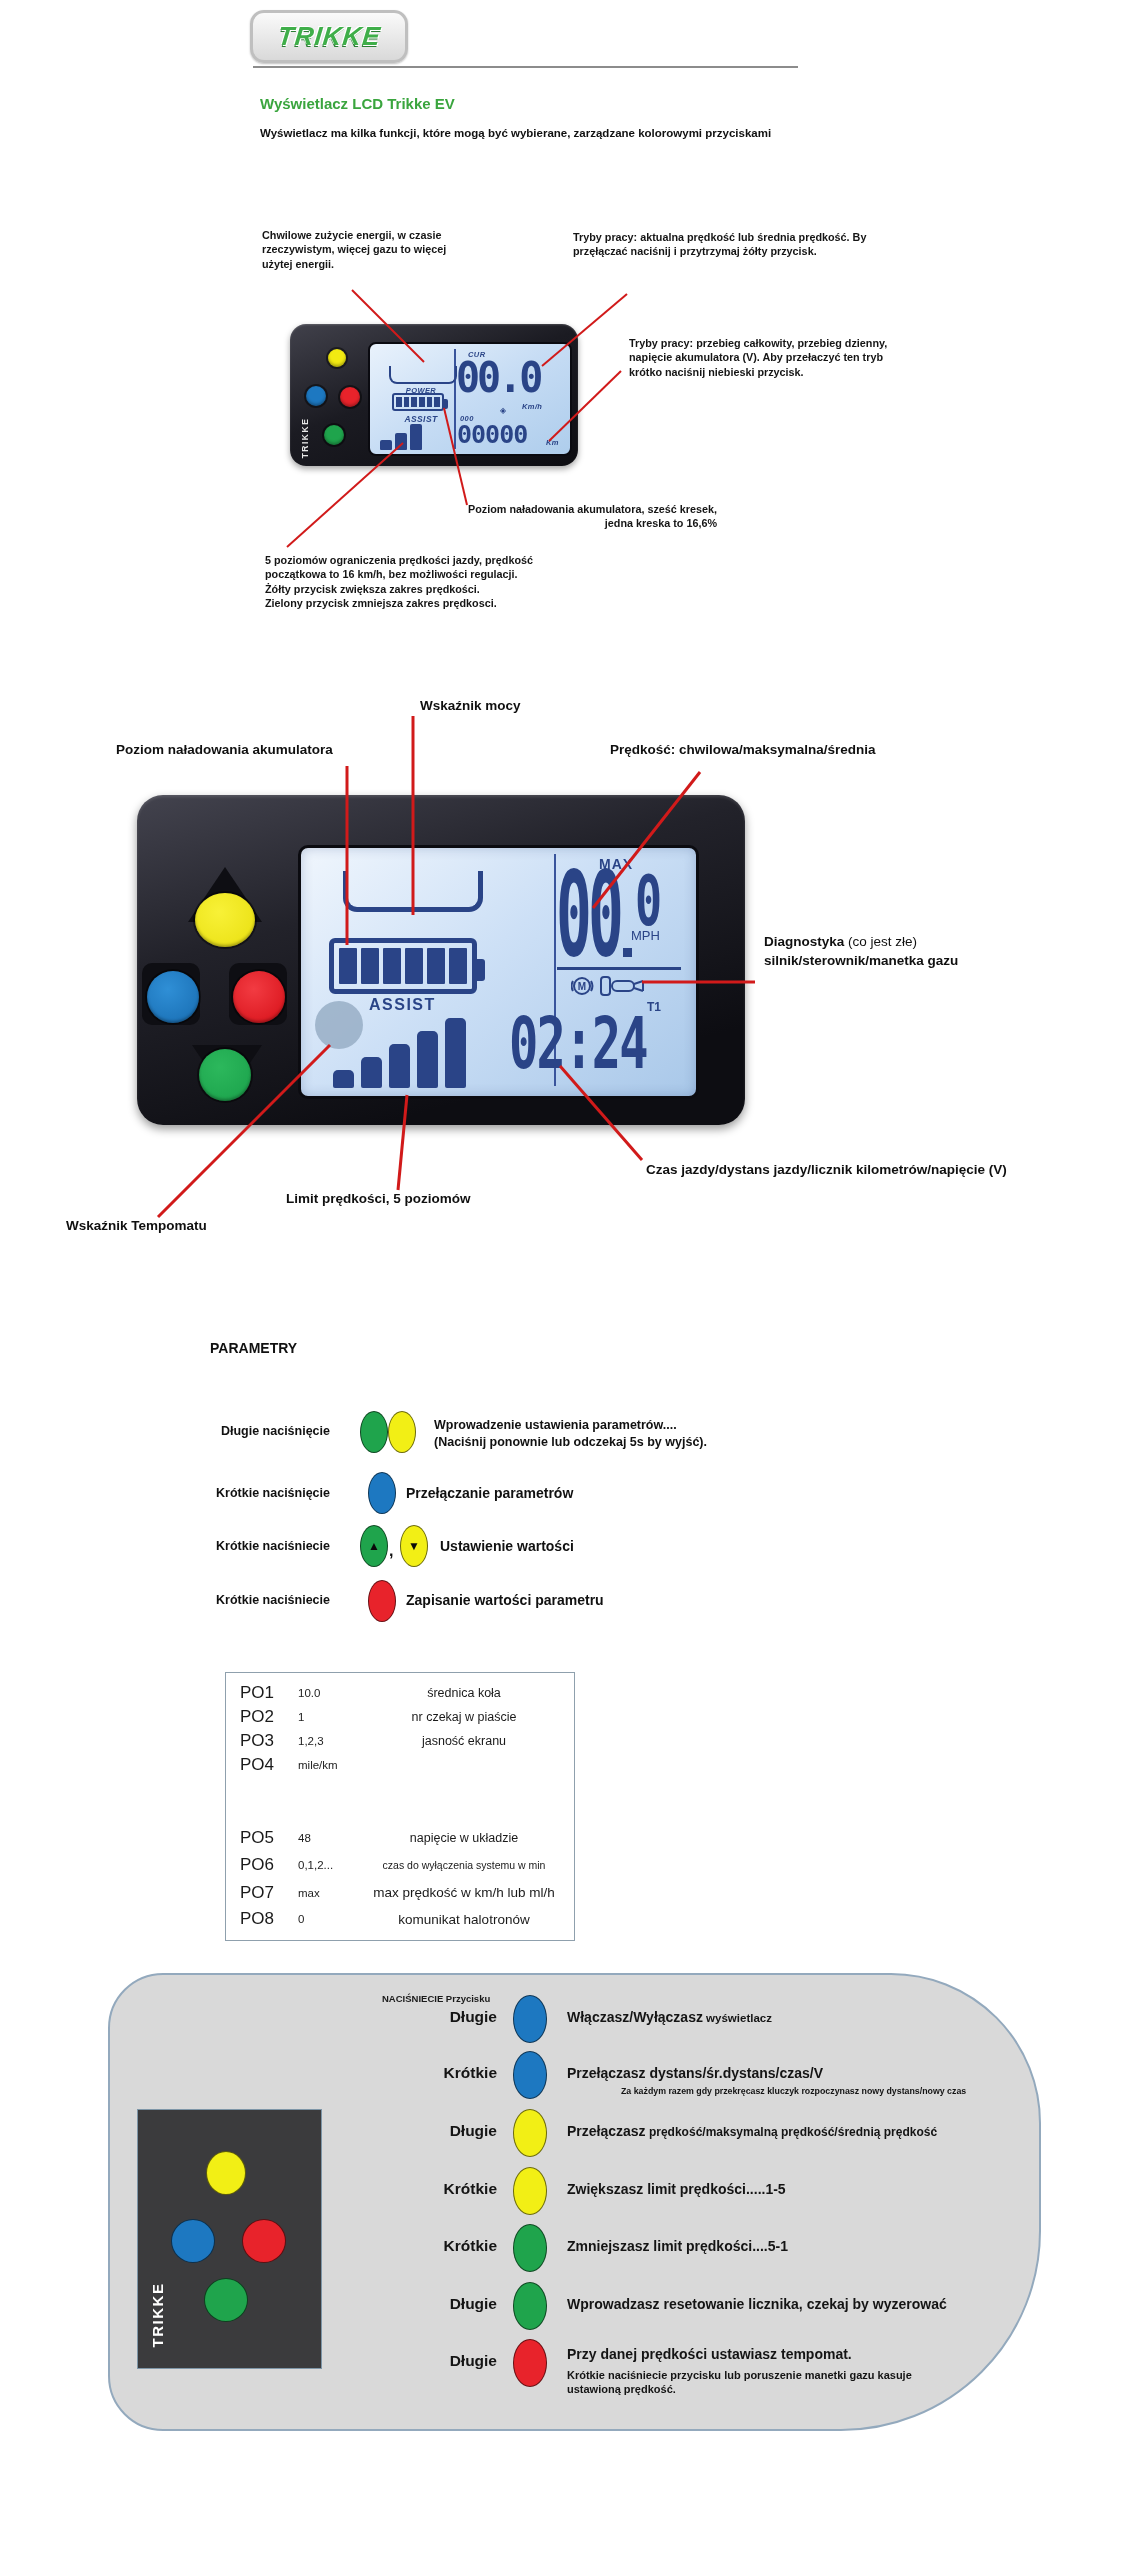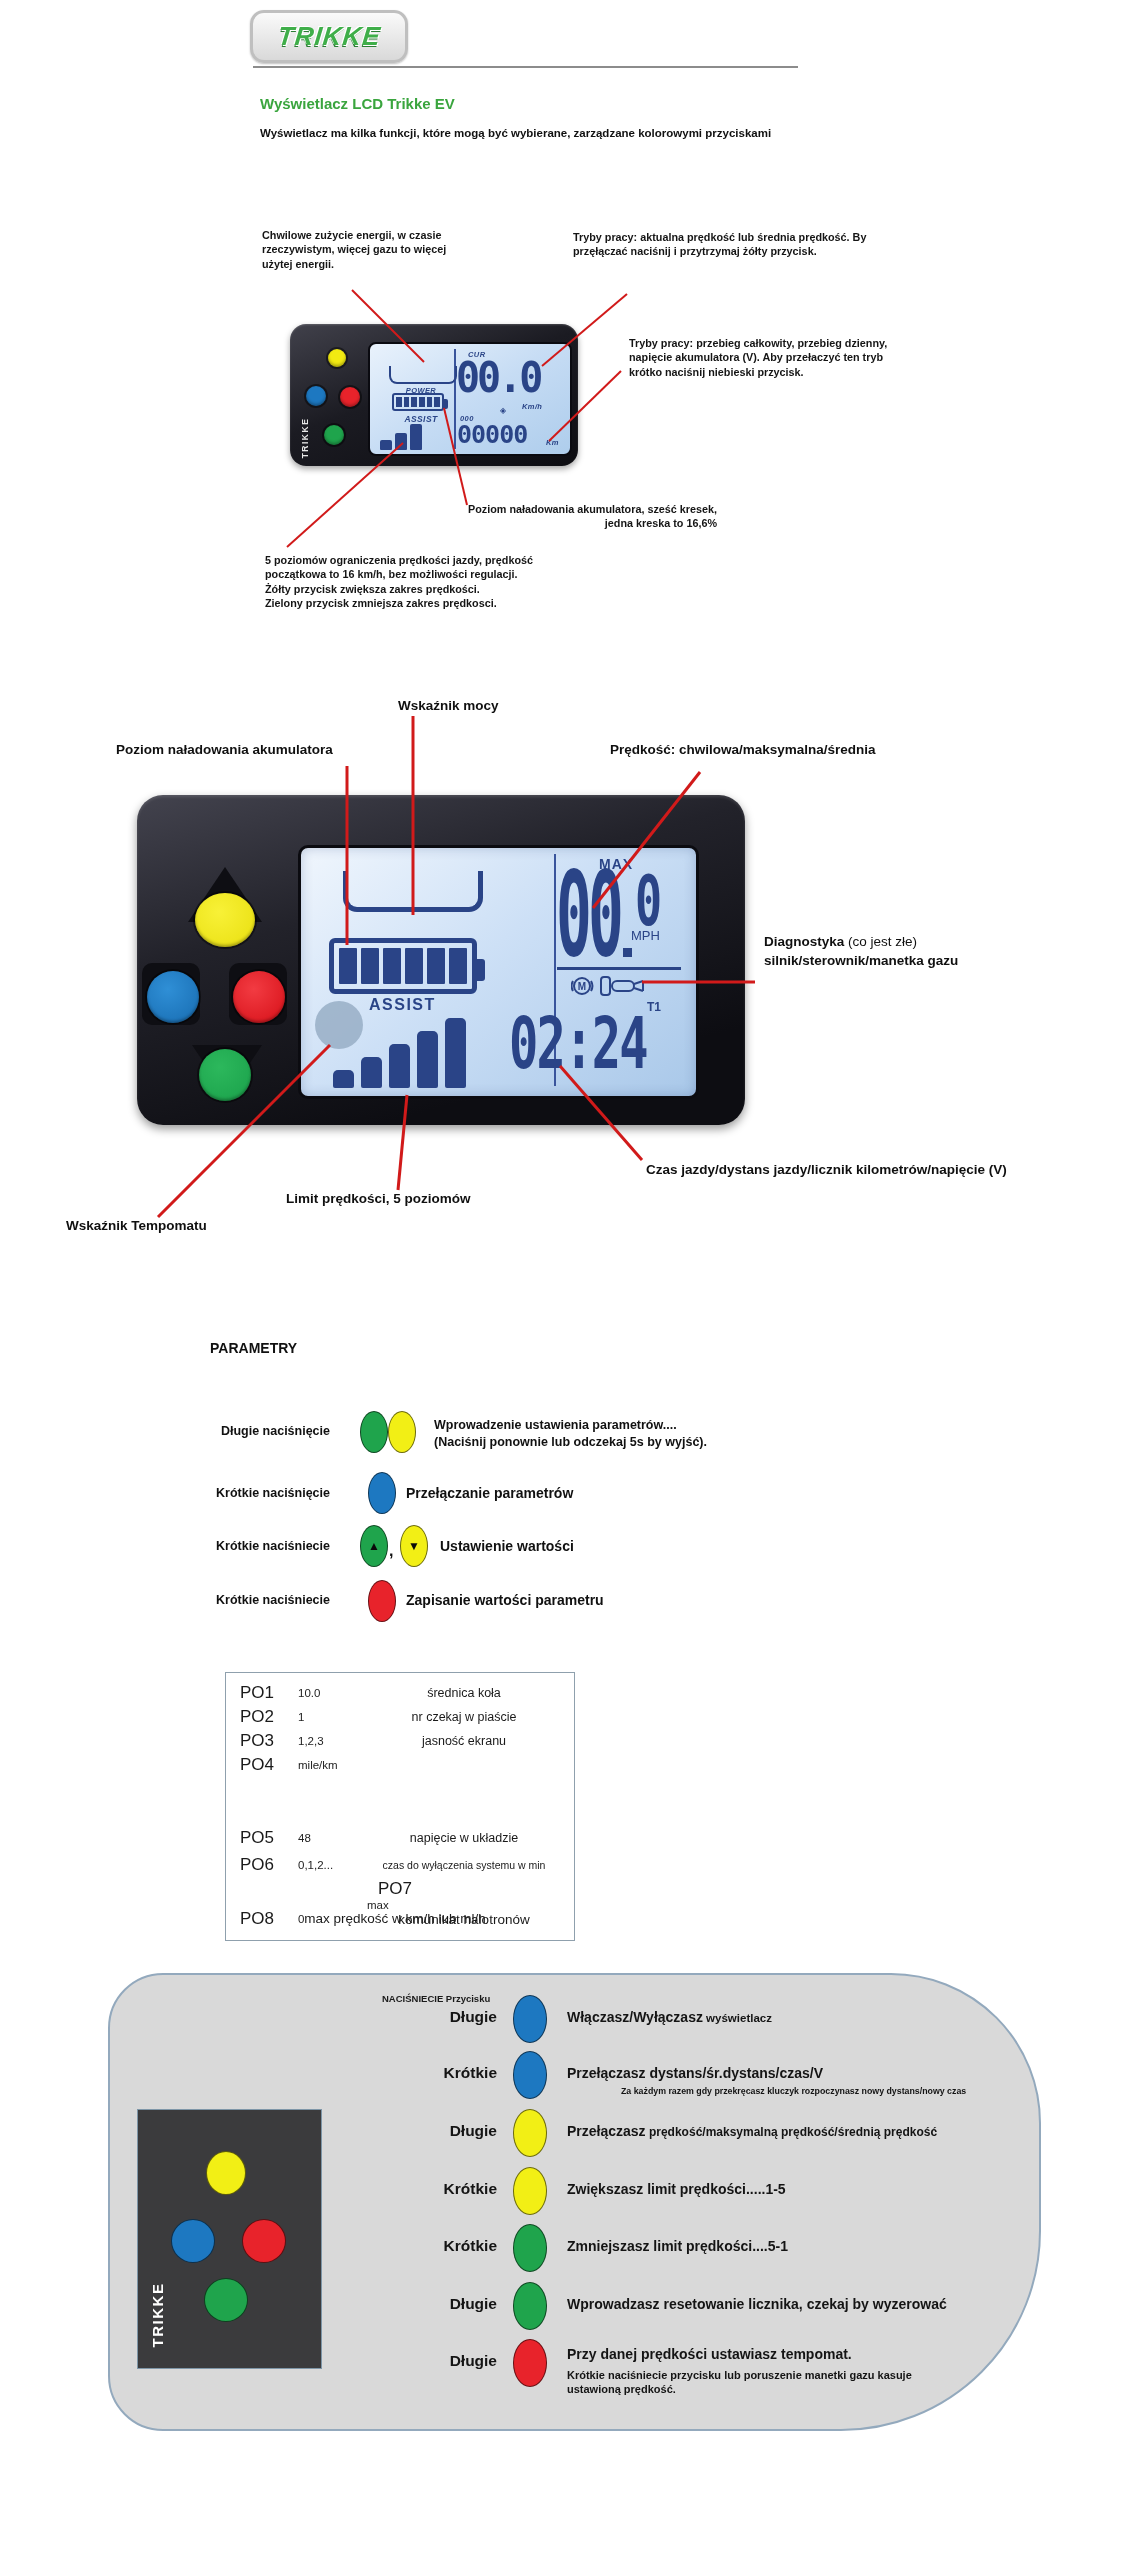--- a/index.html
+++ b/index.html
@@ -47,21 +47,21 @@
   #lcd1-bars{left:10px;top:80px;width:60px;height:26px;display:flex;align-items:flex-end;gap:3px;}
   #lcd1-bars i{width:12px;background:#2a4487;border-radius:2px 2px 1px 1px;}
   #lcd1-cur{left:98px;top:6px;}
   #lcd1-speed{left:86px;top:12px;font-size:40px;line-height:1;letter-spacing:-3px;transform:scaleY(1.05);transform-origin:top left;}
   #lcd1-kmh{left:152px;top:58px;}
   #lcd1-diamond{left:130px;top:62px;font-size:8px;color:#2a4487;}
   #lcd1-odosm{left:90px;top:70px;}
   #lcd1-odo{left:87px;top:78px;font-size:25px;line-height:1;letter-spacing:-1px;}
   #lcd1-km{left:176px;top:94px;}
   
-  #l-power{left:398px;top:698px;}
+  #l-power{left:420px;top:698px;}
   #l-batt{left:116px;top:742px;}
   #l-speed{left:610px;top:742px;}
   #l-diag{left:764px;top:933px;width:300px;font-size:13.5px;line-height:1.4;}
   #l-diag .nrm{font-weight:normal;}
   #l-time{left:646px;top:1162px;}
   #l-limit{left:286px;top:1191px;}
   #l-cruise{left:66px;top:1218px;}
   
   #dev2{left:137px;top:795px;width:608px;height:330px;border-radius:26px;
         background:linear-gradient(165deg,#43434e 0%,#22222a 35%,#0d0d12 80%);
@@ -109,21 +109,21 @@
   #pr3-comma{left:389px;top:1542px;font-size:16px;font-weight:bold;}
   #pr3-desc{left:440px;top:1538px;font-size:14px;}
   #pr4-press{top:1593px;} #pr4-r{left:368px;top:1580px;background:#e8232b;}
   #pr4-desc{left:406px;top:1592px;font-size:14px;}
   
   #po{left:225px;top:1672px;width:350px;border:1.5px solid #8fa0ad;background:#fff;padding:8px 0;box-sizing:border-box;}
   .po-row{display:flex;align-items:center;}
   .po-code{width:72px;padding-left:14px;font-size:17px;color:#1a1a1a;box-sizing:border-box;}
   .po-val{width:66px;font-size:11.5px;color:#222;}
   .po-desc{flex:1;text-align:center;font-size:12.5px;color:#1a1a1a;padding-right:10px;}
-  .h24{height:24px;} .h25{height:25px;margin-top:48px;} .h29{height:29px;} .h27{height:27px;flex-direction:column;} .h26{height:26px;}
+  .h24{height:24px;} .h25{height:25px;margin-top:48px;} .h29{height:29px;} .h27{height:27px;} .h26{height:26px;}
   .po-desc.small{font-size:10.5px;} .po-desc.large{font-size:13.5px;}
   
   #gbox{left:108px;top:1973px;width:933px;height:458px;background:#d9d9d9;border:2px solid #93a9bd;
         border-radius:55px 150px 200px 55px;box-sizing:border-box;}
   #g-heading{left:272px;top:18px;font-size:9.5px;font-weight:bold;color:#1a1a1a;}
   #gpanel{left:27px;top:134px;width:183px;height:258px;background:#3b3b3d;border:1px solid #7e96a8;}
   .gp-btn{position:absolute;border-radius:50%;border:1px solid rgba(0,0,0,.6);}
   #gp-yellow{left:68px;top:41px;width:38px;height:42px;background:#f2ef15;}
   #gp-blue{left:33px;top:109px;width:42px;height:42px;background:#1d78c1;}
   #gp-red{left:104px;top:109px;width:42px;height:42px;background:#e8232b;}

